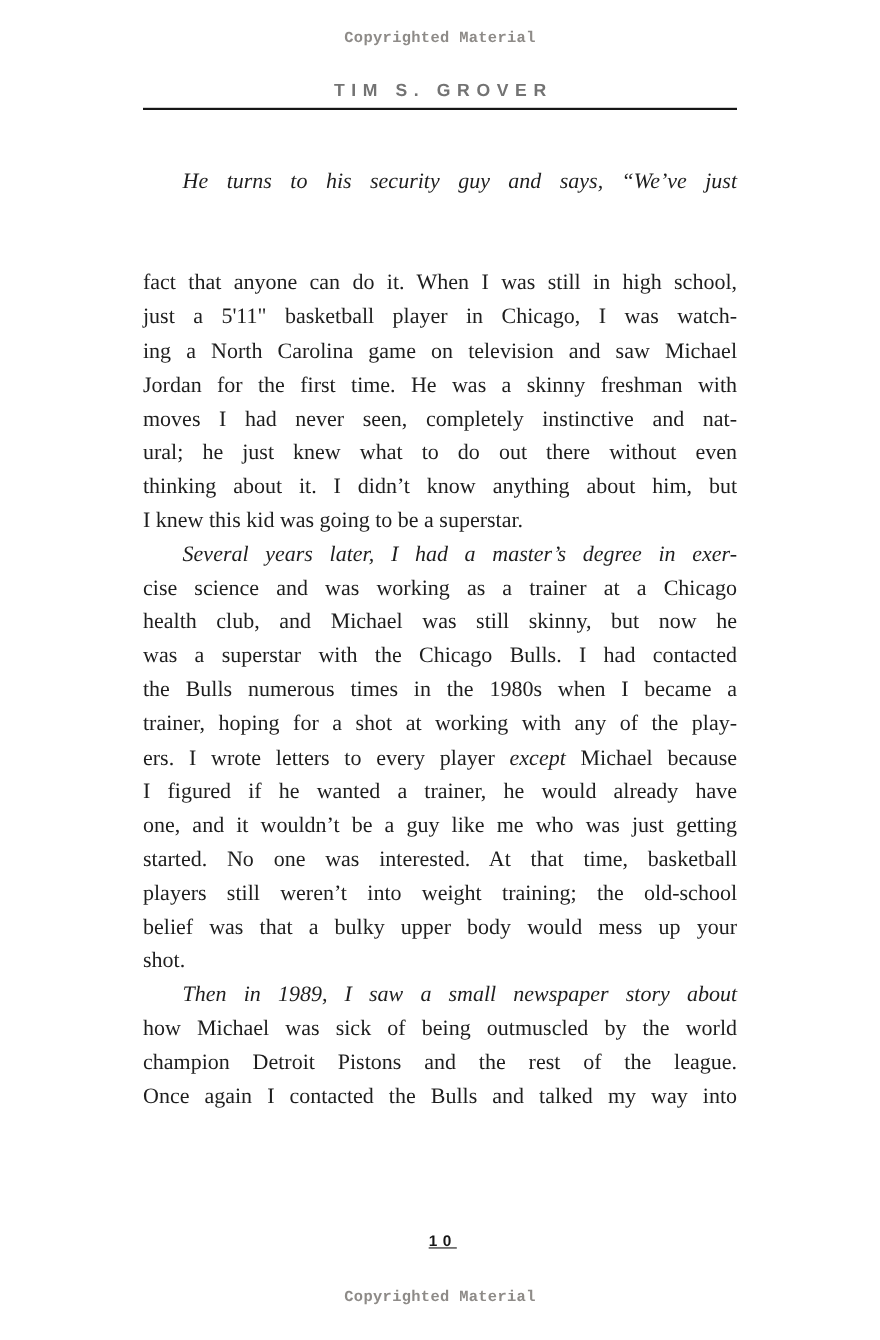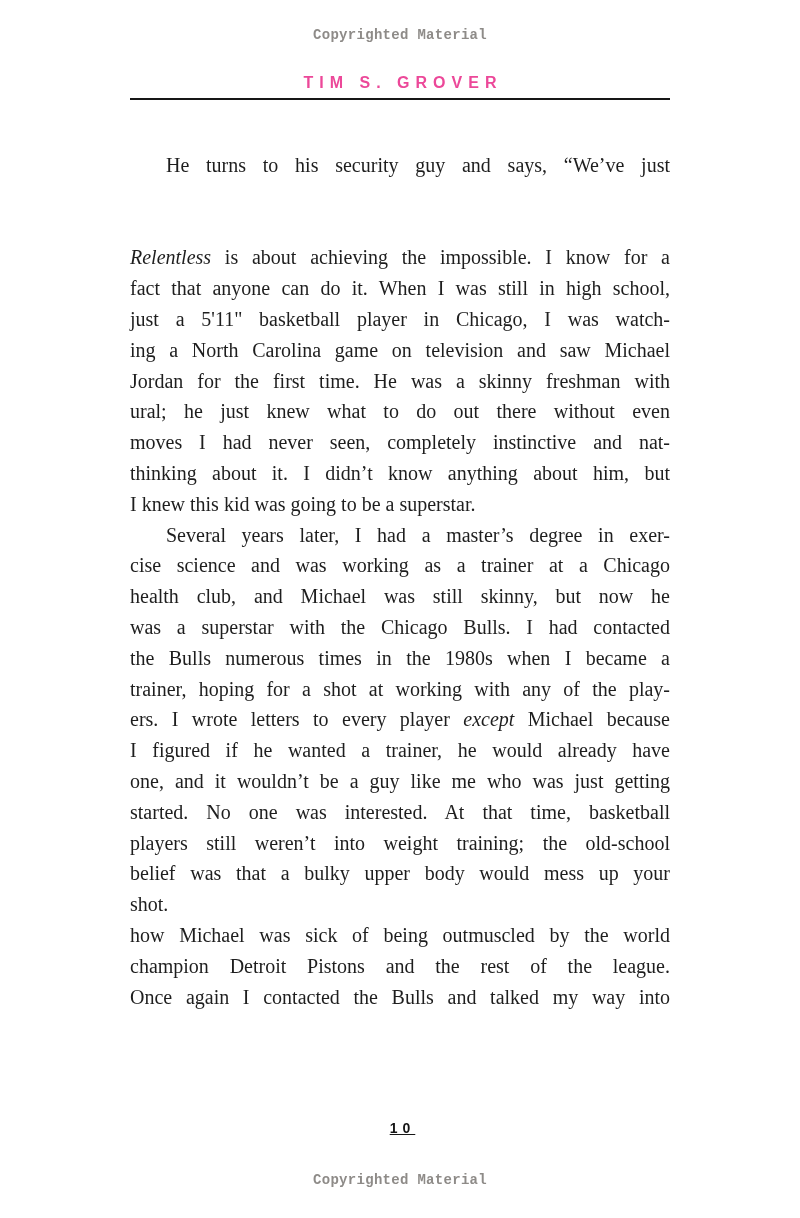--- a/index.html
+++ b/index.html
@@ -26,21 +26,21 @@
   .copyright.bottom { top: 1172px; }
   .author {
     position: absolute;
     top: 74px; left: 0; right: 0;
     text-align: center;
     font-family: "Liberation Sans", sans-serif;
     font-weight: bold;
     font-size: 16px;
     letter-spacing: 6px;
     text-indent: 6px;
-    color: #ec4899;
+    color: #737373;
   }
   .rule {
     position: absolute;
     top: 98px;
     left: 130px;
     width: 540px;
     border-top: 2px solid #161616;
   }
   .body-text {
     position: absolute;
@@ -50,21 +50,21 @@
   }
   .para.space-before { margin-top: 61.6px; }
   .line {
     font-size: 20px;
     line-height: 30.8px;
     text-align: justify;
     text-align-last: justify;
     -moz-text-align-last: justify;
   }
   .line.last { text-align-last: left; -moz-text-align-last: left; }
-  .line.indent { text-indent: 36px; }
+  .line.indent { text-indent: 36px; font-style: italic; }
   .line em { font-style: italic; }
   .page-number {
     position: absolute;
     top: 1120px; left: 0; right: 0;
     text-align: center;
     font-family: "Liberation Sans", sans-serif;
     font-weight: bold;
     font-size: 14px;
     letter-spacing: 5px;
     text-indent: 5px;
@@ -80,46 +80,46 @@
 
   <div class="author">TIM S. GROVER</div>
 
   <div class="rule"></div>
 
   <div class="body-text">
       <div class="para">
         <div class="line indent"><span>He turns to his security guy and says, “We’ve just</span></div>
       </div>
       <div class="para space-before">
-        <div class="line"><em>Relentless</em><span> is about achieving the impossible. I know for a</span></div>
         <div class="line"><span>fact that anyone can do it. When I was still in high school,</span></div>
         <div class="line"><span>just a 5'11" basketball player in Chicago, I was watch-</span></div>
         <div class="line"><span>ing a North Carolina game on television and saw Michael</span></div>
         <div class="line"><span>Jordan for the first time. He was a skinny freshman with</span></div>
+        <div class="line"><span>moves I had never seen, completely instinctive and nat-</span></div>
         <div class="line"><span>ural; he just knew what to do out there without even</span></div>
-        <div class="line"><span>moves I had never seen, completely instinctive and nat-</span></div>
         <div class="line"><span>thinking about it. I didn’t know anything about him, but</span></div>
         <div class="line last"><span>I knew this kid was going to be a superstar.</span></div>
       </div>
       <div class="para">
         <div class="line indent"><span>Several years later, I had a master’s degree in exer-</span></div>
         <div class="line"><span>cise science and was working as a trainer at a Chicago</span></div>
         <div class="line"><span>health club, and Michael was still skinny, but now he</span></div>
         <div class="line"><span>was a superstar with the Chicago Bulls. I had contacted</span></div>
         <div class="line"><span>the Bulls numerous times in the 1980s when I became a</span></div>
         <div class="line"><span>trainer, hoping for a shot at working with any of the play-</span></div>
         <div class="line"><span>ers. I wrote letters to every player </span><em>except</em><span> Michael because</span></div>
         <div class="line"><span>I figured if he wanted a trainer, he would already have</span></div>
         <div class="line"><span>one, and it wouldn’t be a guy like me who was just getting</span></div>
         <div class="line"><span>started. No one was interested. At that time, basketball</span></div>
         <div class="line"><span>players still weren’t into weight training; the old-school</span></div>
         <div class="line"><span>belief was that a bulky upper body would mess up your</span></div>
         <div class="line last"><span>shot.</span></div>
       </div>
       <div class="para">
+        <div class="line indent"><span>Then in 1989, I saw a small newspaper story about</span></div>
         <div class="line"><span>how Michael was sick of being outmuscled by the world</span></div>
         <div class="line"><span>champion Detroit Pistons and the rest of the league.</span></div>
         <div class="line"><span>Once again I contacted the Bulls and talked my way into</span></div>
       </div>
     </div>
 
   <div class="page-number">10</div>
 
   <div class="copyright bottom">Copyrighted Material</div>
 </div>

